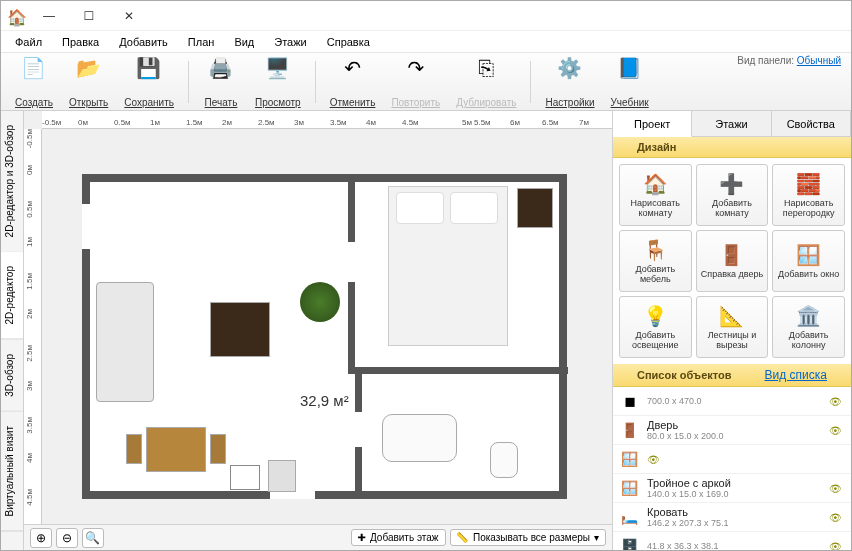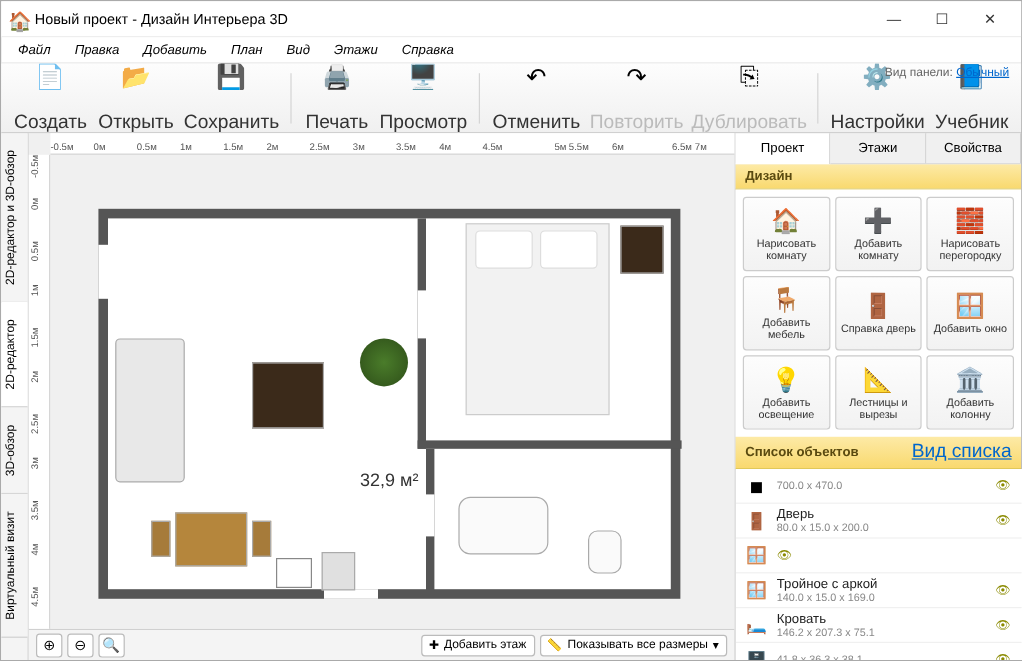--- a/index.html
+++ b/index.html
@@ -2,26 +2,26 @@
 <html><head>
 <meta charset="utf-8">
 <style>
 * { box-sizing: border-box; margin: 0; padding: 0; font-family: Tahoma, Arial, sans-serif; }
 body { width: 852px; height: 551px; background: #fff; display: flex; flex-direction: column; border: 1px solid #aaa; overflow: hidden; }
 .titlebar { height: 30px; display: flex; align-items: center; padding: 0 6px; background: #fff; border-bottom: 1px solid #eee; }
 .titlebar .icon { width: 16px; height: 16px; margin-right: 6px; }
 .titlebar .title { font-size: 12px; flex: 1; }
 .win-btns { display: flex; }
 .win-btn { width: 40px; height: 28px; display: flex; align-items: center; justify-content: center; font-size: 12px; color: #333; cursor: pointer; }
-.menubar { height: 22px; display: flex; align-items: center; padding: 0 4px; border-bottom: 1px solid #e5e5e5; font-style: italic; }
+.menubar { height: 22px; display: flex; align-items: center; padding: 0 4px; border-bottom: 1px solid #e5e5e5; }
 .menu-item { font-size: 11px; padding: 3px 10px; cursor: pointer; }
 .toolbar { height: 58px; display: flex; align-items: center; padding: 2px 6px; border-bottom: 1px solid #d0d0d0; background: linear-gradient(#fdfdfd,#f0f0f0); position: relative; }
 .tool-btn { display: flex; flex-direction: column; align-items: center; justify-content: center; padding: 2px 6px; margin: 0 2px; border-radius: 3px; cursor: pointer; min-width: 48px; }
 .tool-btn .ico { width: 26px; height: 26px; display: flex; align-items: center; justify-content: center; font-size: 20px; }
-.tool-btn .lbl { font-size: 16px; color: #333; margin-top: 16px; }
+.tool-btn .lbl { font-size: 10px; color: #333; margin-top: 16px; text-decoration: underline; }
 .tool-btn.disabled .lbl { color: #bbb; }
 .tool-sep { width: 1px; height: 42px; background: #d5d5d5; margin: 0 6px; }
 .view-mode { position: absolute; right: 10px; top: 2px; font-size: 10px; color: #666; }
 .view-mode a { color: #0066cc; text-decoration: underline; }
 .main { flex: 1; display: flex; min-height: 0; }
 .side-tabs { width: 23px; background: #f4f4f4; border-right: 1px solid #d0d0d0; display: flex; flex-direction: column; }
 .side-tab { flex: 0 0 auto; writing-mode: vertical-rl; transform: rotate(180deg); font-size: 10px; padding: 14px 3px; text-align: center; border-top: 1px solid #d0d0d0; cursor: pointer; background: #f4f4f4; }
 .side-tab.active { background: #fff; }
 .canvas-area { flex: 1; display: flex; flex-direction: column; background: #f0f0f0; min-width: 0; }
 .ruler-h { height: 18px; background: #fff; border-bottom: 1px solid #ccc; display: flex; align-items: flex-end; font-size: 8px; color: #555; position: relative; margin-left: 18px; overflow: hidden; }
@@ -52,40 +52,39 @@
 .toilet { left: 400px; top: 260px; width: 28px; height: 36px; background: #fafafa; border-radius: 8px; }
 .door-gap { position: absolute; background: #fff; }
 .bottom-bar { height: 26px; background: #f4f4f4; border-top: 1px solid #d0d0d0; display: flex; align-items: center; padding: 0 6px; font-size: 10px; gap: 4px; }
 .zoom-btn { width: 22px; height: 20px; border: 1px solid #bbb; border-radius: 3px; background: #fff; display: flex; align-items: center; justify-content: center; cursor: pointer; font-size: 12px; }
 .bottom-bar .spacer { flex: 1; }
 .bb-btn { border: 1px solid #bbb; border-radius: 3px; background: #fff; padding: 2px 6px; cursor: pointer; display: flex; align-items: center; gap: 4px; }
 .right-panel { width: 239px; border-left: 1px solid #d0d0d0; display: flex; flex-direction: column; background: #fafafa; }
 .rp-tabs { height: 26px; display: flex; border-bottom: 1px solid #d0d0d0; }
 .rp-tab { flex: 1; font-size: 11px; display: flex; align-items: center; justify-content: center; border-right: 1px solid #d0d0d0; background: #f0f0f0; cursor: pointer; }
 .rp-tab.active { background: #fff; border-bottom: 1px solid #fff; margin-bottom: -1px; }
-.rp-section-hdr { background: linear-gradient(#fdeaa6,#f9d96f); font-size: 11px; font-weight: bold; padding: 4px 8px; border-bottom: 1px solid #e0c85a; color: #5a4a10; display: flex; justify-content: space-between; align-items: center; }
-.rp-section-hdr .link { font-size: 16px; font-weight: normal; color: #0066cc; text-decoration: underline; cursor: pointer; }
+.rp-section-hdr { background: linear-gradient(#fdeaa6,#f9d96f); font-size: 11px; font-weight: bold; padding: 4px 24px; border-bottom: 1px solid #e0c85a; color: #5a4a10; display: flex; justify-content: space-between; align-items: center; }
+.rp-section-hdr .link { font-size: 12px; font-weight: normal; color: #0066cc; text-decoration: underline; cursor: pointer; }
 .design-grid { display: grid; grid-template-columns: repeat(3,1fr); gap: 4px; padding: 6px; background: #fff; }
 .design-btn { border: 1px solid #ccc; border-radius: 3px; background: linear-gradient(#fdfdfd,#f2f2f2); display: flex; flex-direction: column; align-items: center; justify-content: center; padding: 4px 2px; cursor: pointer; height: 62px; }
 .design-btn .dico { width: 26px; height: 26px; display: flex; align-items: center; justify-content: center; font-size: 20px; }
 .design-btn .dlbl { font-size: 9px; text-align: center; margin-top: 2px; line-height: 1.1; color: #333; }
 .obj-list { flex: 1; overflow-y: auto; background: #fff; }
 .obj-item { display: flex; align-items: center; padding: 3px 6px; border-bottom: 1px solid #f0f0f0; cursor: pointer; }
 .obj-ico { width: 22px; height: 22px; margin-right: 6px; display: flex; align-items: center; justify-content: center; font-size: 14px; flex-shrink: 0; }
 .obj-txt { flex: 1; min-width: 0; }
 .obj-name { font-size: 11px; color: #222; }
 .obj-dim { font-size: 9px; color: #888; }
 .obj-eye { width: 16px; font-size: 10px; color: #8a8a00; }
 </style>
 </head>
 <body>
 
 <div class="titlebar">
   <span class="icon">🏠</span>
-  <span class="title">Новый проект - Дизайн Интерьера 3D</span>
   <div class="win-btns">
     <div class="win-btn">—</div>
     <div class="win-btn">☐</div>
     <div class="win-btn">✕</div>
   </div>
 </div>
 
 <div class="menubar" id="menubar">
     <div class="menu-item">Файл</div>
     <div class="menu-item">Правка</div>
@@ -163,21 +162,21 @@
         <span style="left: 144px;">1.5м</span>
         <span style="left: 180px;">2м</span>
         <span style="left: 216px;">2.5м</span>
         <span style="left: 252px;">3м</span>
         <span style="left: 288px;">3.5м</span>
         <span style="left: 324px;">4м</span>
         <span style="left: 360px;">4.5м</span>
         <span style="left: 420px;">5м</span>
         <span style="left: 432px;">5.5м</span>
         <span style="left: 468px;">6м</span>
-        <span style="left: 518px;">6.5м</span>
+        <span style="left: 500px;">6.5м</span>
         <span style="left: 537px;">7м</span>
       </div>
     <div class="canvas-wrap">
       <div class="ruler-v" id="ruler-v">
           <span style="top: 0px;">-0.5м</span>
           <span style="top: 36px;">0м</span>
           <span style="top: 72px;">0.5м</span>
           <span style="top: 108px;">1м</span>
           <span style="top: 144px;">1.5м</span>
           <span style="top: 180px;">2м</span>

